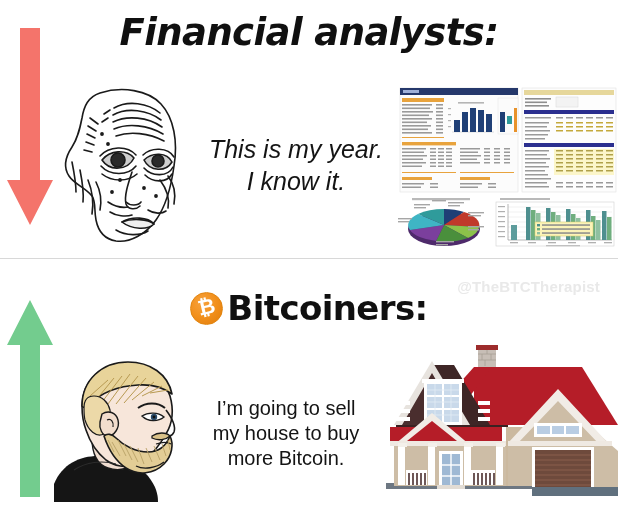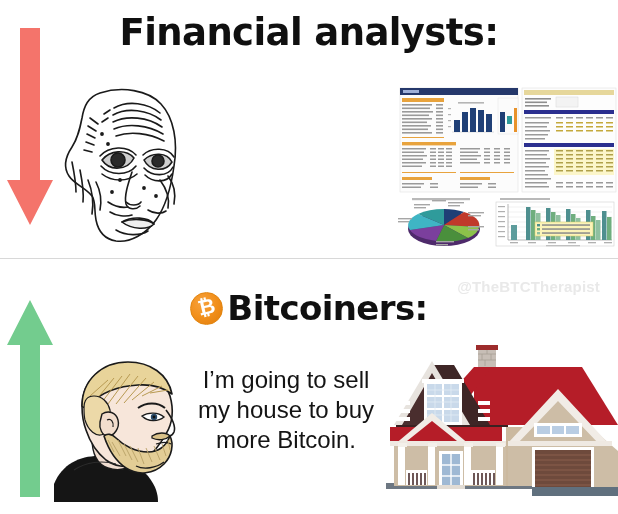--- a/index.html
+++ b/index.html
@@ -17,20 +17,21 @@
     background: #ffffff;
     overflow: hidden;
   }
 
   
   .panel {
     position: absolute;
     left: 0;
     width: 618px;
     background: #ffffff;
+    font-style: italic;
   }
   #panel-top    { top: 0;   height: 258px; }
   #panel-bottom { top: 259px; height: 255px; }
 
   .divider {
     position: absolute;
     left: 0;
     top: 258px;
     width: 618px;
     height: 1px;
@@ -104,23 +105,23 @@
     white-space: pre-line;
   }
   #quote-top {
     left: 178px;
     top: 134px;
     width: 236px;
     font-size: 25px;
   }
   #quote-bottom {
     left: 172px;
-    top: 365px;
+    top: 396px;
     width: 228px;
-    font-size: 24px;
+    font-size: 20px;
   }
 
   
   .arrow {
     position: absolute;
   }
   #arrow-down { left: 6px;  top: 28px;  width: 48px; height: 198px; }
   #arrow-up   { left: 6px;  top: 300px; width: 48px; height: 197px; }
 
   
@@ -216,20 +217,22 @@
           <circle cx="52" cy="60" r="1.1" fill="#1a1a1a"></circle>
           <circle cx="64" cy="96" r="1.1" fill="#1a1a1a"></circle>
           <circle cx="88" cy="104" r="1.1" fill="#1a1a1a"></circle>
           <circle cx="56" cy="108" r="1.1" fill="#1a1a1a"></circle>
           <circle cx="100" cy="112" r="1.1" fill="#1a1a1a"></circle>
           <circle cx="46" cy="50" r="1.1" fill="#1a1a1a"></circle>
         </g>
       </svg>
     </div>
 
+    <div class="quote" id="quote-top">This is my year.
+I know it.</div>
 
     <div id="dashboard">
       <svg width="222" height="162" viewBox="0 0 222 162">
         <rect x="0" y="0" width="222" height="162" fill="#ffffff"></rect>
 
         <rect x="4" y="2" width="118" height="104" fill="#fcfcfc" stroke="#e2e2e2" stroke-width="0.6"></rect>
         <rect x="4" y="2" width="118" height="7" fill="#25386b"></rect>
         <rect x="7" y="4" width="16" height="3" fill="#9fb0d8"></rect>
 
         <rect x="6" y="12" width="42" height="4" fill="#e8a33d"></rect>

